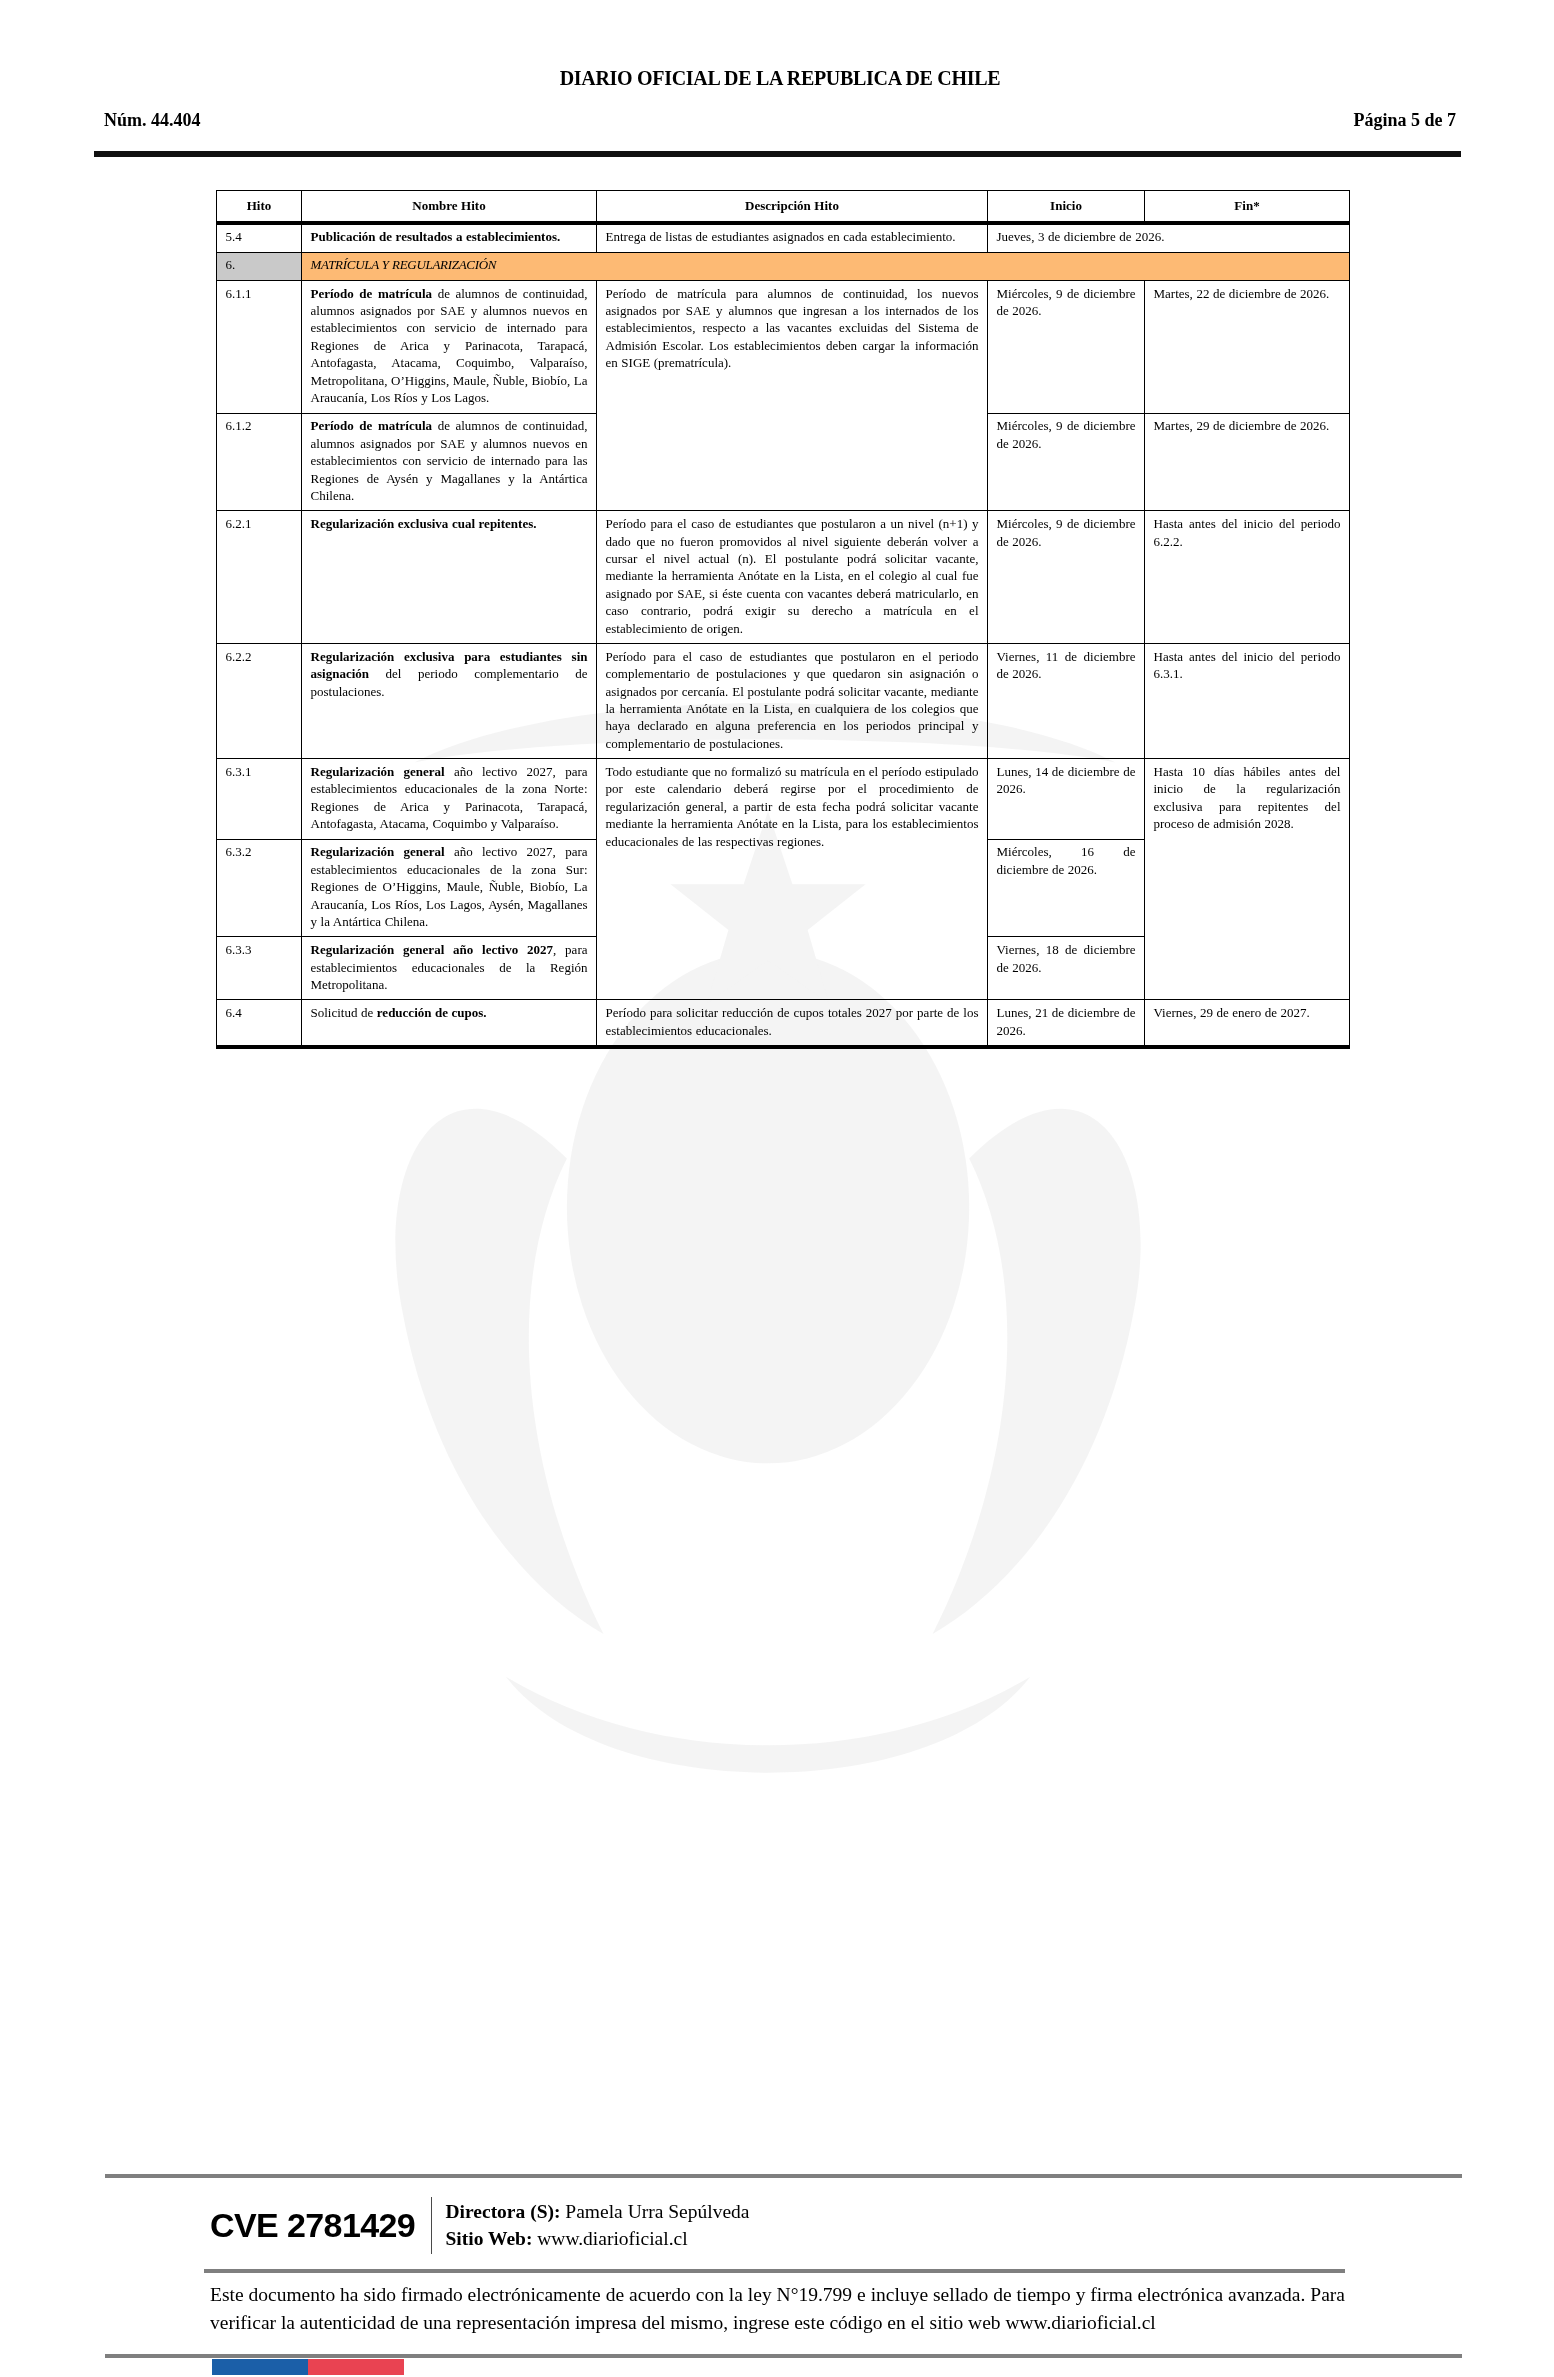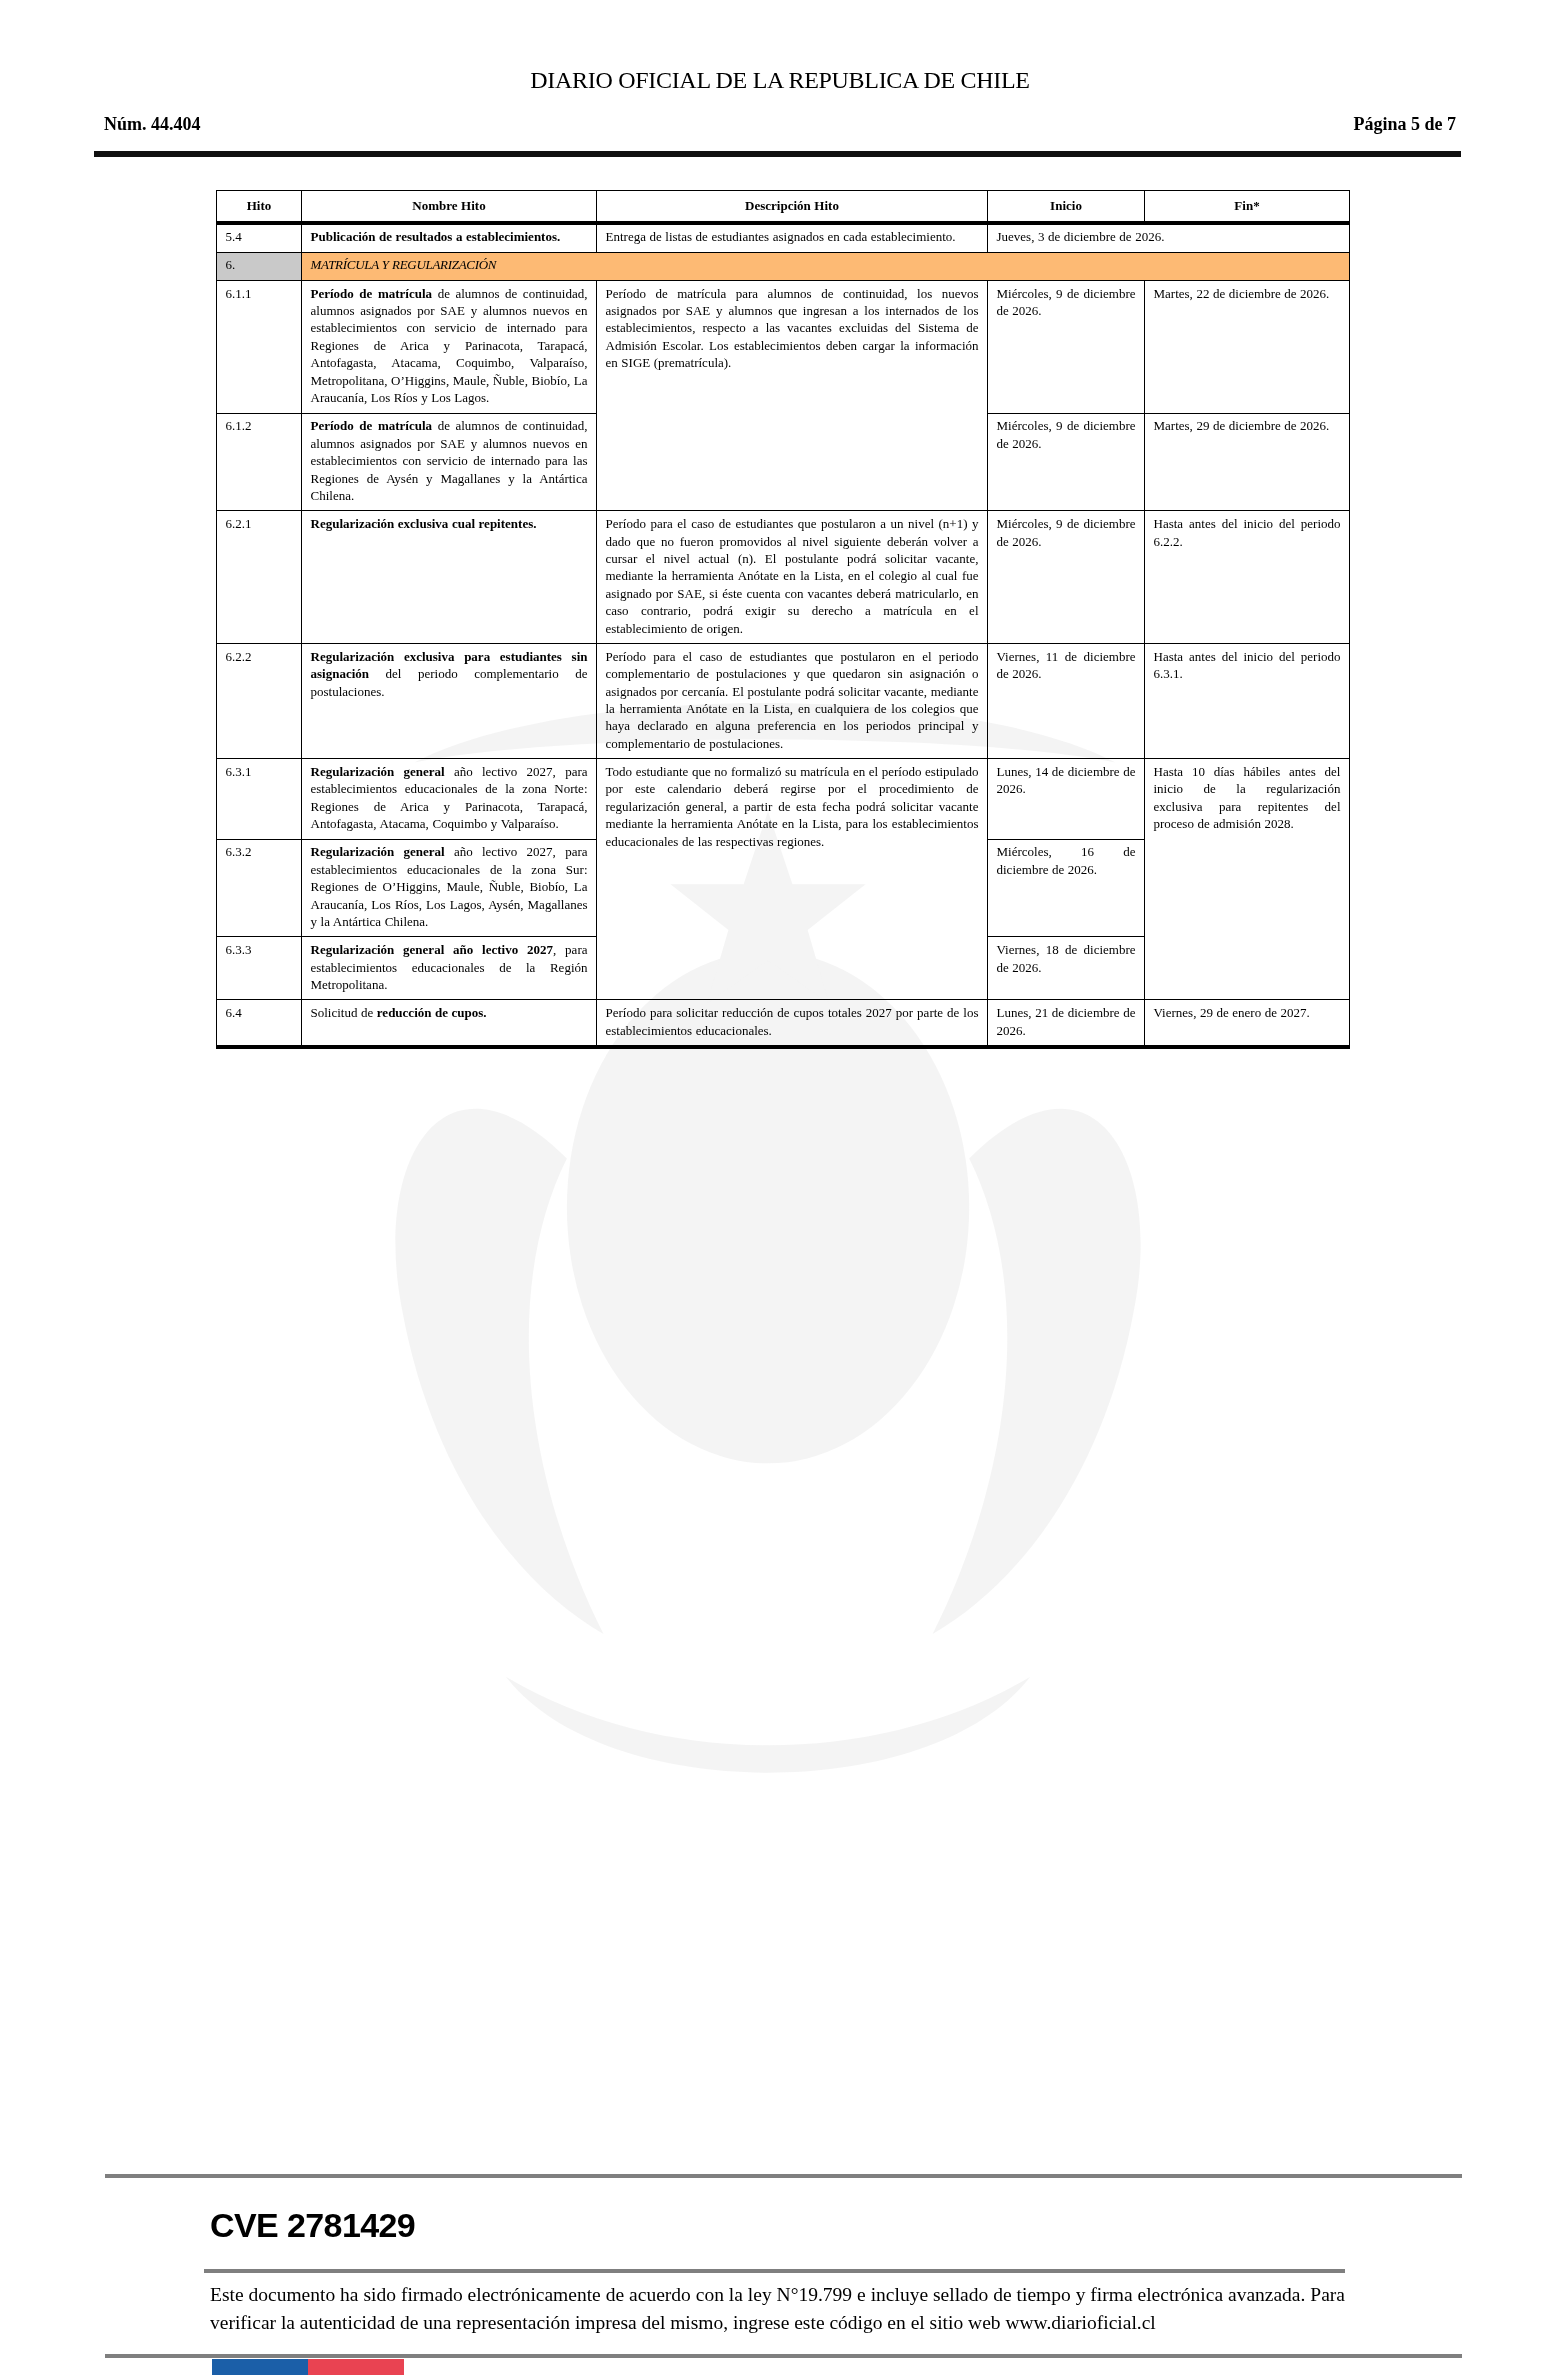--- a/index.html
+++ b/index.html
@@ -8,21 +8,21 @@
     background:#ffffff; color:#000;
     font-family:"Liberation Serif", serif;
   }
 
   
   .watermark { position:absolute; left:262px; top:610px; width:1006px; height:1280px;
     z-index:0; opacity:0.09; pointer-events:none; }
 
   
   .masthead { position:absolute; left:104px; right:98px; top:67px; z-index:2; }
-  .masthead-title { text-align:center; font-weight:normal; font-size:24px; letter-spacing:-0.3px; }
+  .masthead-title { text-align:center; font-weight:bold; font-size:20px; letter-spacing:-0.3px; }
   .masthead-line2 { position:relative; margin-top:20px; font-weight:bold; font-size:18px; height:30.5px; }
   .masthead-num  { position:absolute; left:0; top:0; }
   .masthead-date { text-align:center; }
   .masthead-page { position:absolute; right:0; top:0; }
   .header-rule { position:absolute; left:94px; top:151px; width:1367px; height:6.1px;
     background:#101010; z-index:2; }
 
   
   table.cal { position:absolute; left:216px; top:190px; width:1134px; z-index:1;
     border-collapse:collapse; table-layout:fixed; background:transparent; }
@@ -175,20 +175,24 @@
         <td class="datec bt">Lunes, 21 de diciembre de 2026.</td>
         <td class="datec bt">Viernes, 29 de enero de 2027.</td>
       </tr>
     </tbody>
 </table>
 
 <div class="f-rule f-rule-top" style="background: rgb(127, 127, 127);"></div>
 
 <div class="f-info">
   <div class="f-cve">CVE 2781429</div>
+  <div class="f-col">
+    <div class="f-line"><span class="lbl">Directora (S):</span><span> Pamela Urra Sepúlveda</span></div>
+    <div class="f-line"><span class="lbl">Sitio Web:</span><span> www.diarioficial.cl</span></div>
+  </div>
 </div>
 
 <div class="f-rule f-rule-mid" style="background: rgb(127, 127, 127);"></div>
 
 <div class="f-legal">Este documento ha sido firmado electrónicamente de acuerdo con la ley N°19.799 e incluye sellado de tiempo y firma electrónica avanzada. Para verificar la autenticidad de una representación impresa del mismo, ingrese este código en el sitio web www.diarioficial.cl</div>
 
 <div class="f-rule f-rule-bottom" style="background: rgb(127, 127, 127);"></div>
 <div class="flag-bar flag-blue" style="background: rgb(27, 95, 168);"></div>
 <div class="flag-bar flag-red" style="background: rgb(233, 67, 82);"></div>
 

